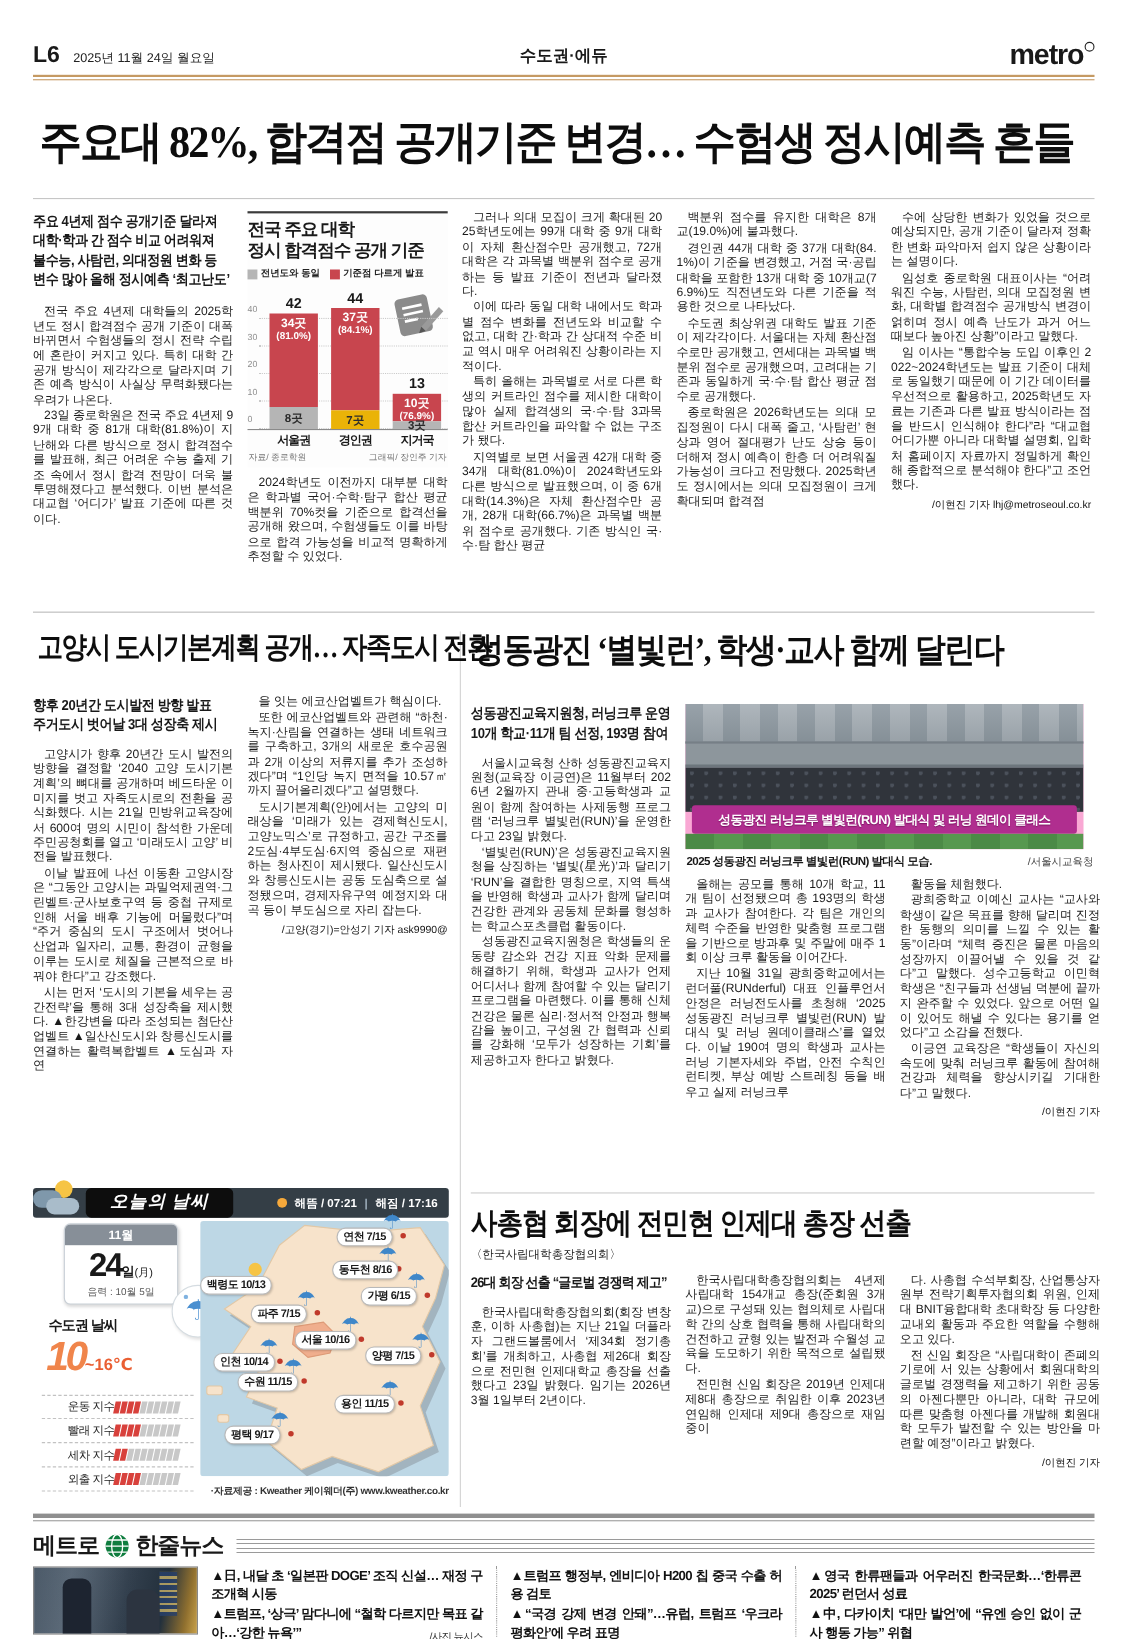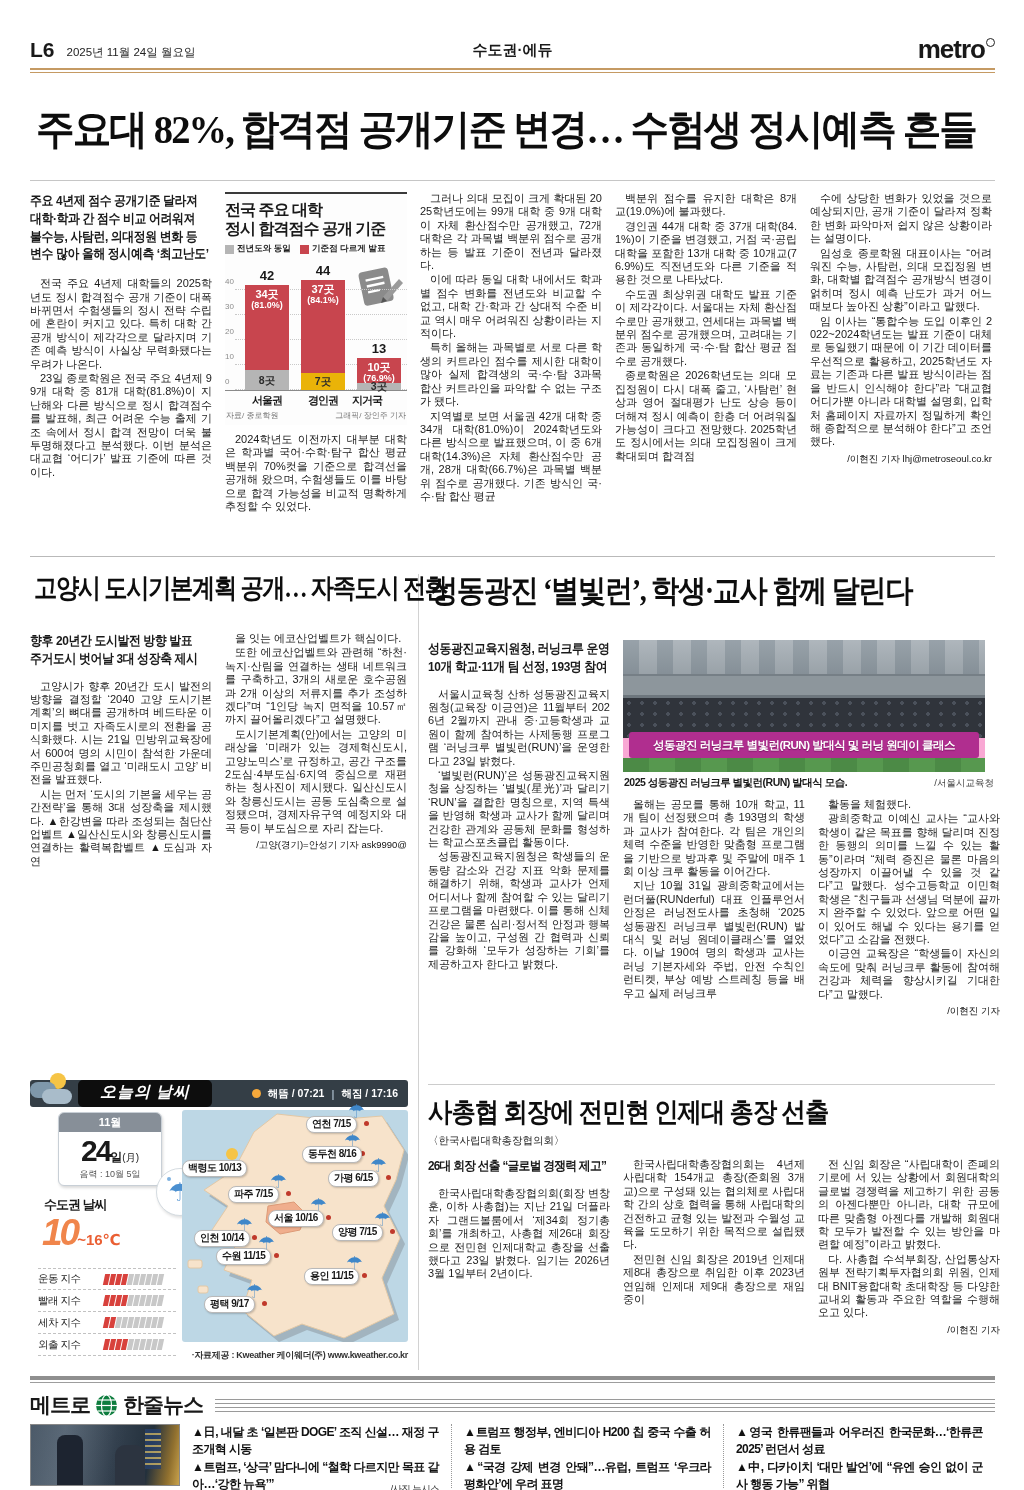--- a/index.html
+++ b/index.html
@@ -112,21 +112,21 @@
   .wx-region { font-size:13px; font-weight:700; margin:10px 0 0 14px; letter-spacing:-1px; }
   .wx-temp { margin-left:12px; margin-top:-2px; }
   .wx-temp .big { font-size:37px; font-weight:700; font-style:italic; color:#f0854b; letter-spacing:-3px; }
   .wx-temp .small { font-size:15px; font-weight:700; color:#ea5f33; }
   .umb-circle { position:absolute; left:126px; top:56px; width:48px; height:48px; background:#fff; border:1px solid #d5dce1; border-radius:50%; box-shadow:1px 2px 3px rgba(0,0,0,.12); display:flex; align-items:center; justify-content:center; }
   .umb-circle .u { font-size:26px; color:#4a8fd0; font-family:"DejaVu Sans",sans-serif; }
   .umb-circle .drop { position:absolute; width:4px; height:4px; border-radius:50%; background:#7fb2e0; }
   .wx-indices { margin:14px 4px 0 8px; }
   .wx-row { display:flex; align-items:center; height:22px; border-bottom:1px dashed #c2c2c2; }
   .wx-row:first-child { border-top:1px dashed #c2c2c2; }
-  .wx-label { font-size:10.5px; letter-spacing:-.5px; width:66px; color:#222; }
+  .wx-label { font-size:10.5px; letter-spacing:-.5px; width:66px; color:#222;text-align:right; }
   .wx-bar { display:flex; gap:1.5px; }
   .wx-seg { width:4.5px; height:11px; transform:skewX(-12deg); }
   .wx-map { position:absolute; left:152px; top:30px; width:226px; height:232px; }
   .city-layer { position:absolute; inset:0; }
   .city-pill { position:absolute; background:#fff; border:1px solid #b9b9b9; border-radius:8px; padding:0px 5px 1px 5px; font-size:10px; font-weight:700; letter-spacing:-.5px; box-shadow:1px 1px 2px rgba(0,0,0,.2); white-space:nowrap; z-index:3; }
   .city-umb { position:absolute; font-size:19px; color:#3f87c9; z-index:2; font-family:"DejaVu Sans",sans-serif; }
   .city-dot { position:absolute; width:5px; height:5px; background:#c0392b; border-radius:50%; z-index:2; }
   .wx-provider { position:absolute; left:96px; right:0; bottom:2px; font-size:9px; color:#333; text-align:right; font-weight:700; letter-spacing:-.3px; }
 
   
@@ -244,21 +244,21 @@
                 </div>
               </div>
               <div class="seg" style="height: 7.5px; background: rgb(181, 181, 181);">
                 <div class="seg-gray-label" style="top: -2.25px;">3곳</div>
               </div>
             </div>
           </div>
         <div class="chart-x" id="chart-x">
             <span style="left: 20px;">서울권</span>
             <span style="left: 76px;">경인권</span>
-            <span style="left: 120px;">지거국</span>
+            <span style="left: 132px;">지거국</span>
           </div>
         <div class="chart-src">
           <span>자료/ 종로학원</span>
           <span>그래픽/ 장인주 기자</span>
         </div>
       </div>
       <p class="body">2024학년도 이전까지 대부분 대학은 학과별 국어·수학·탐구 합산 평균 백분위 70%컷을 기준으로 합격선을 공개해 왔으며, 수험생들도 이를 바탕으로 합격 가능성을 비교적 명확하게 추정할 수 있었다.</p>
     </div>
     <div class="col">
       <p class="body">그러나 의대 모집이 크게 확대된 2025학년도에는 99개 대학 중 9개 대학이 자체 환산점수만 공개했고, 72개 대학은 각 과목별 백분위 점수로 공개하는 등 발표 기준이 전년과 달라졌다.</p>
@@ -285,20 +285,21 @@
 
   <div class="art2">
     <div class="h-serif headline2">고양시 도시기본계획 공개… 자족도시 전환</div>
     <div class="art2-cols">
       <div class="col">
         <div class="lead">
           <p>향후 20년간 도시발전 방향 발표</p>
           <p>주거도시 벗어날 3대 성장축 제시</p>
         </div>
         <p class="body">고양시가 향후 20년간 도시 발전의 방향을 결정할 ‘2040 고양 도시기본계획’의 뼈대를 공개하며 베드타운 이미지를 벗고 자족도시로의 전환을 공식화했다. 시는 21일 민방위교육장에서 600여 명의 시민이 참석한 가운데 주민공청회를 열고 ‘미래도시 고양’ 비전을 발표했다.</p>
+        <p class="body">이날 발표에 나선 이동환 고양시장은 “그동안 고양시는 과밀억제권역·그린벨트·군사보호구역 등 중첩 규제로 인해 서울 배후 기능에 머물렀다”며 “주거 중심의 도시 구조에서 벗어나 산업과 일자리, 교통, 환경이 균형을 이루는 도시로 체질을 근본적으로 바꿔야 한다”고 강조했다.</p>
         <p class="body">시는 먼저 ‘도시의 기본을 세우는 공간전략’을 통해 3대 성장축을 제시했다. ▲한강변을 따라 조성되는 첨단산업벨트 ▲일산신도시와 창릉신도시를 연결하는 활력복합벨트 ▲도심과 자연</p>
       </div>
       <div class="col">
         <p class="body">을 잇는 에코산업벨트가 핵심이다.</p>
         <p class="body">또한 에코산업벨트와 관련해 “하천·녹지·산림을 연결하는 생태 네트워크를 구축하고, 3개의 새로운 호수공원과 2개 이상의 저류지를 추가 조성하겠다”며 “1인당 녹지 면적을 10.57㎡까지 끌어올리겠다”고 설명했다.</p>
         <p class="body">도시기본계획(안)에서는 고양의 미래상을 ‘미래가 있는 경제혁신도시, 고양노믹스’로 규정하고, 공간 구조를 2도심·4부도심·6지역 중심으로 재편하는 청사진이 제시됐다. 일산신도시와 창릉신도시는 공동 도심축으로 설정됐으며, 경제자유구역 예정지와 대곡 등이 부도심으로 자리 잡는다.</p>
         <div class="byline">/고양(경기)=안성기 기자 ask9990@</div>
       </div>
     </div>
   </div>
@@ -353,22 +354,22 @@
     <div class="art4-cols">
       <div class="col">
         <div class="art4-lead">26대 회장 선출 “글로벌 경쟁력 제고”</div>
         <p class="body">한국사립대학총장협의회(회장 변창훈, 이하 사총협)는 지난 21일 더플라자 그랜드볼룸에서 ‘제34회 정기총회’를 개최하고, 사총협 제26대 회장으로 전민현 인제대학교 총장을 선출했다고 23일 밝혔다. 임기는 2026년 3월 1일부터 2년이다.</p>
       </div>
       <div class="col">
         <p class="body">한국사립대학총장협의회는 4년제 사립대학 154개교 총장(준회원 3개교)으로 구성돼 있는 협의체로 사립대학 간의 상호 협력을 통해 사립대학의 건전하고 균형 있는 발전과 수월성 교육을 도모하기 위한 목적으로 설립됐다.</p>
         <p class="body">전민현 신임 회장은 2019년 인제대 제8대 총장으로 취임한 이후 2023년 연임해 인제대 제9대 총장으로 재임 중이</p>
       </div>
       <div class="col">
+        <p class="body">다. 사총협 수석부회장, 산업통상자원부 전략기획투자협의회 위원, 인제대 BNIT융합대학 초대학장 등 다양한 교내외 활동과 주요한 역할을 수행해 오고 있다.</p>
         <p class="body">전 신임 회장은 “사립대학이 존폐의 기로에 서 있는 상황에서 회원대학의 글로벌 경쟁력을 제고하기 위한 공동의 아젠다뿐만 아니라, 대학 규모에 따른 맞춤형 아젠다를 개발해 회원대학 모두가 발전할 수 있는 방안을 마련할 예정”이라고 밝혔다.</p>
-        <p class="body">다. 사총협 수석부회장, 산업통상자원부 전략기획투자협의회 위원, 인제대 BNIT융합대학 초대학장 등 다양한 교내외 활동과 주요한 역할을 수행해 오고 있다.</p>
         <div class="byline">/이현진 기자</div>
       </div>
     </div>
   </div>
 
   <div class="weather">
     <div class="wx-band">
       <div class="wx-cloudsun">
         <span class="sun"></span>
           <span class="c1"></span>

